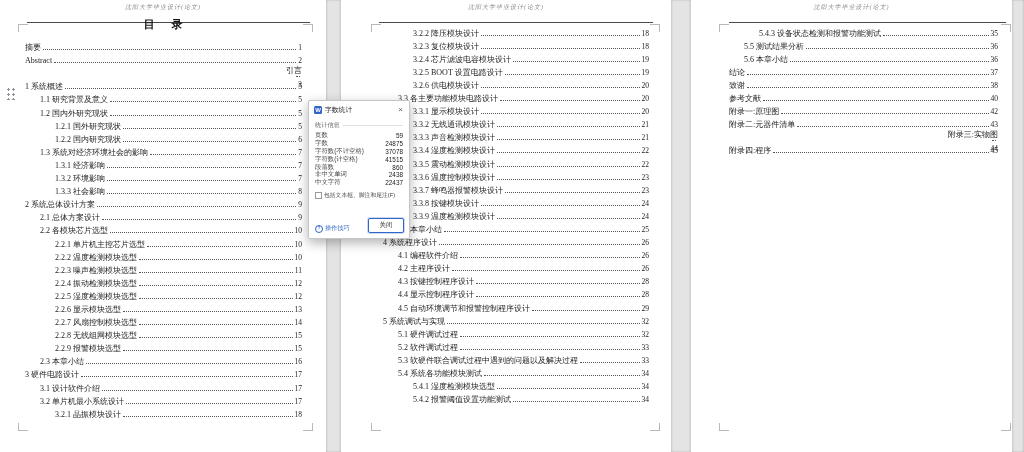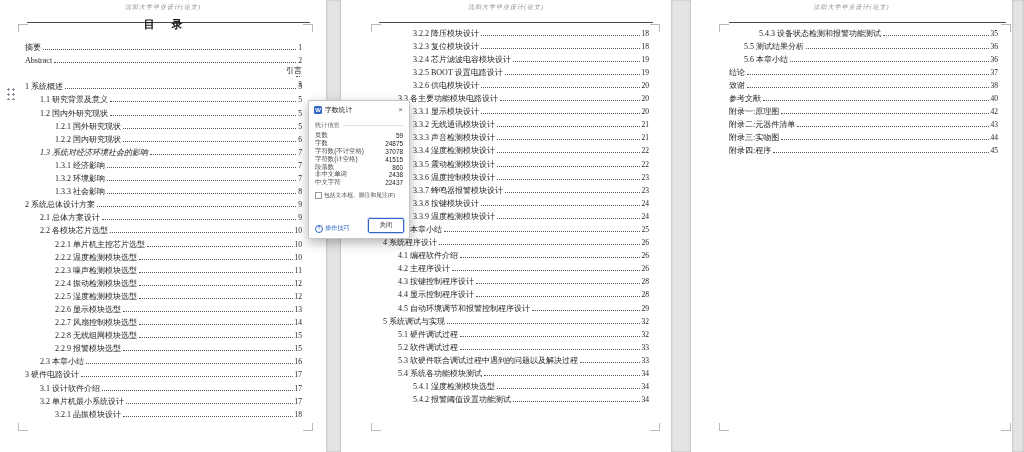--- a/index.html
+++ b/index.html
@@ -108,21 +108,21 @@
         <div class="toc-row" style="padding-left: 30px;">
           <span class="tt">1.2.1 国外研究现状</span>
           <span class="leader"></span>
           <span class="pn">5</span>
         </div>
         <div class="toc-row" style="padding-left: 30px;">
           <span class="tt">1.2.2 国内研究现状</span>
           <span class="leader"></span>
           <span class="pn">6</span>
         </div>
-        <div class="toc-row" style="padding-left: 15px; font-style: italic;">
+        <div class="toc-row" style="padding-left: 15px;">
           <span class="tt">1.3 系统对经济环境社会的影响</span>
           <span class="leader"></span>
           <span class="pn">7</span>
         </div>
         <div class="toc-row" style="padding-left: 30px;">
           <span class="tt">1.3.1 经济影响</span>
           <span class="leader"></span>
           <span class="pn">7</span>
         </div>
         <div class="toc-row" style="padding-left: 30px;">
@@ -422,21 +422,21 @@
         <div class="toc-row" style="padding-left: 0px;">
           <span class="tt">附录一:原理图</span>
           <span class="leader"></span>
           <span class="pn">42</span>
         </div>
         <div class="toc-row" style="padding-left: 0px;">
           <span class="tt">附录二:元器件清单</span>
           <span class="leader"></span>
           <span class="pn">43</span>
         </div>
-        <div class="toc-row" style="padding-left: 0px;">
+        <div class="toc-row" style="padding-left: 0px; flex-direction: column;">
           <span class="tt">附录三:实物图</span>
           <span class="leader"></span>
           <span class="pn">44</span>
         </div>
         <div class="toc-row" style="padding-left: 0px;">
           <span class="tt">附录四:程序</span>
           <span class="leader"></span>
           <span class="pn">45</span>
         </div>
       </div>

